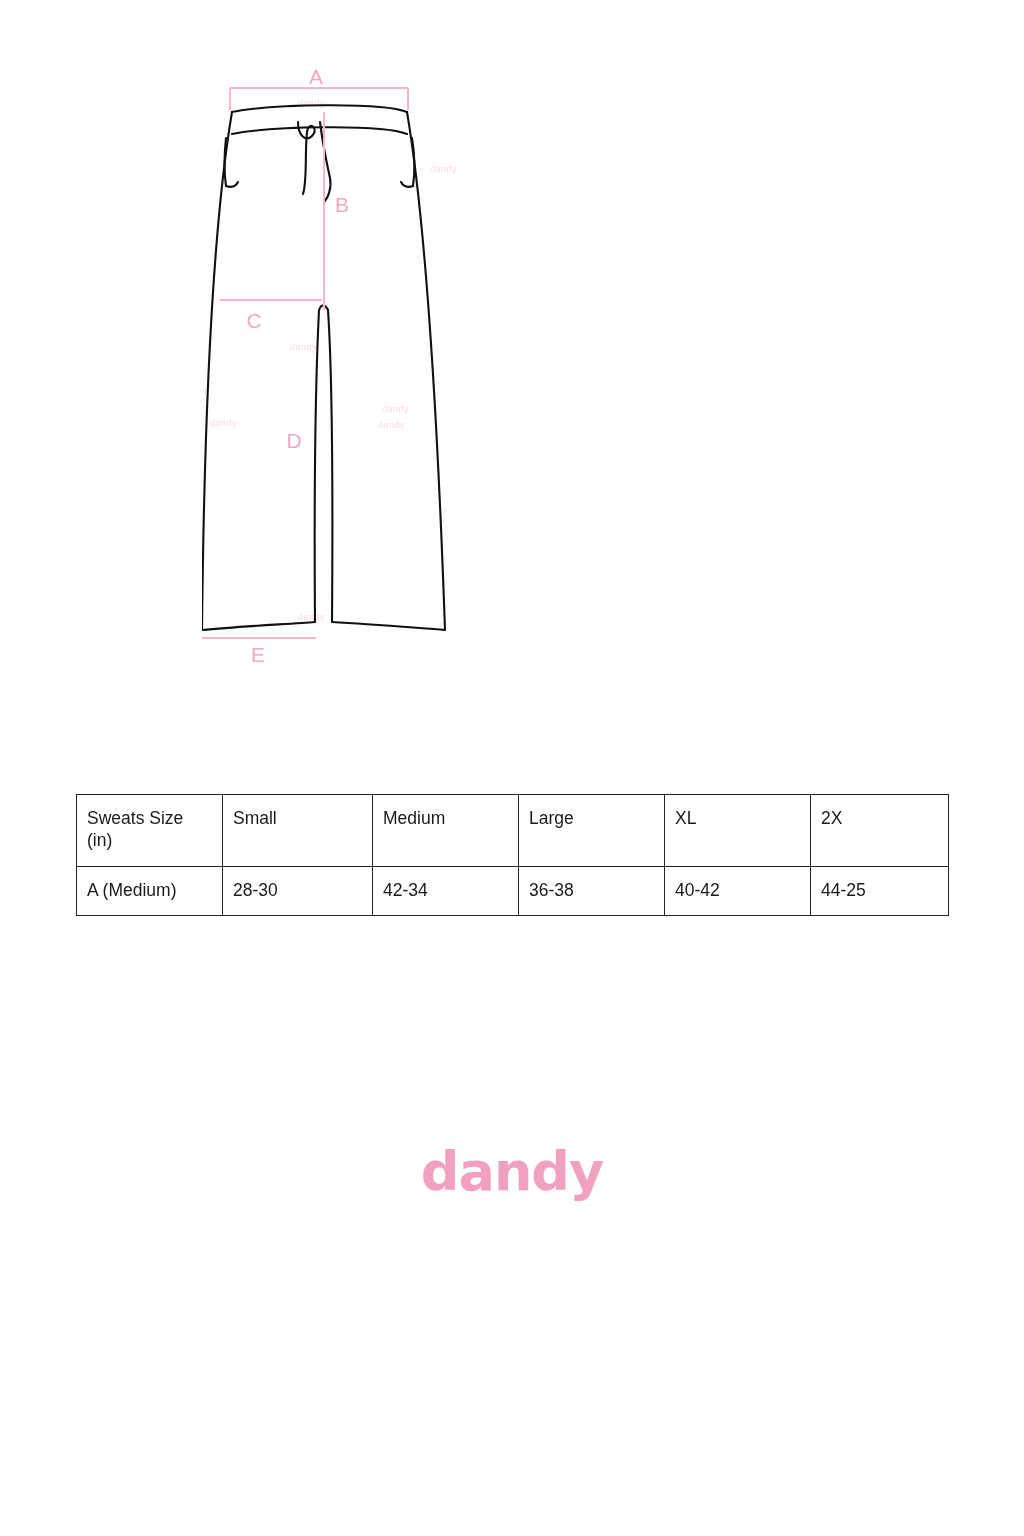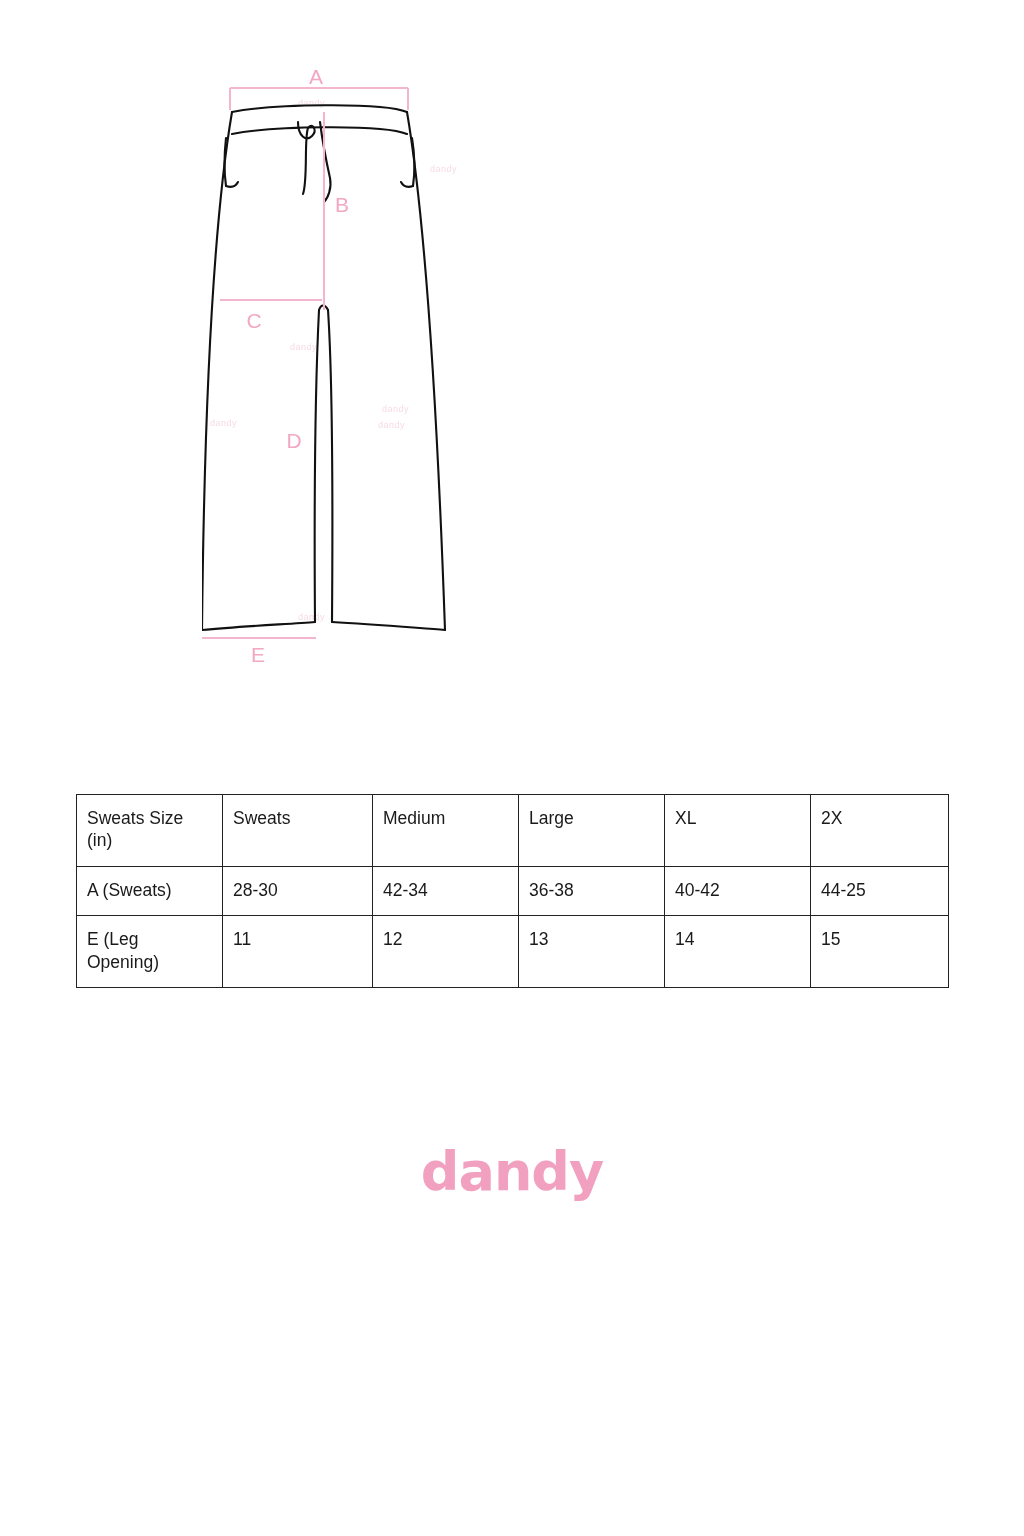--- a/index.html
+++ b/index.html
@@ -168,41 +168,33 @@
         <col class="c0">
           <col class="c1">
           <col class="c2">
           <col class="c3">
           <col class="c4">
           <col class="c5">
       </colgroup>
       <tbody>
         <tr class="head-row">
           <td>Sweats Size (in)</td>
-          <td>Sweats</td>
+          <td>Small</td>
           <td>Medium</td>
           <td>Large</td>
           <td>XL</td>
           <td>2X</td>
         </tr>
         <tr>
-          <td>A (Sweats)</td>
+          <td>A (Medium)</td>
           <td>28-30</td>
           <td>42-34</td>
           <td>36-38</td>
           <td>40-42</td>
           <td>44-25</td>
         </tr>
-        <tr class="tall-row">
-          <td>E (Leg Opening)</td>
-          <td>11</td>
-          <td>12</td>
-          <td>13</td>
-          <td>14</td>
-          <td>15</td>
-        </tr>
       </tbody>
     </table>
   </div>
 
   <div class="brand">dandy</div>
 
 </div>
 
 </body></html>

